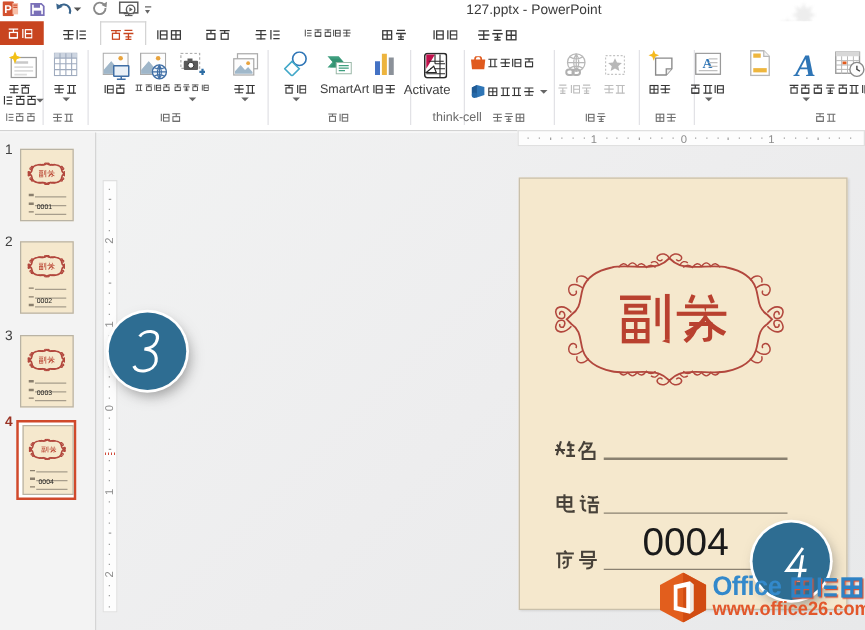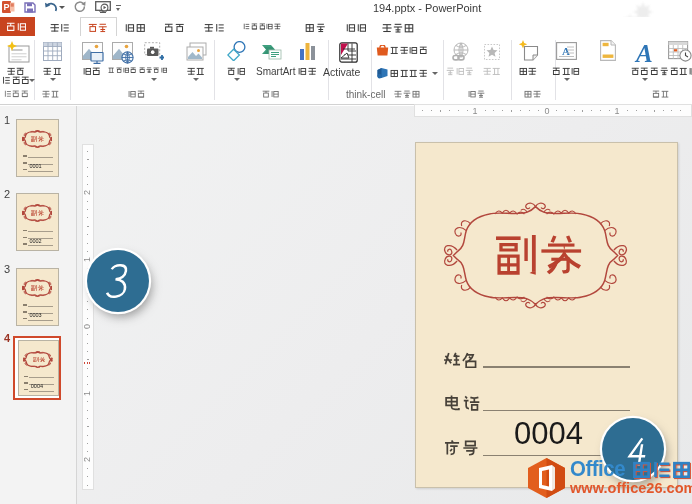--- a/index.html
+++ b/index.html
@@ -35,21 +35,21 @@
 <path d="M12.6 0.4 L12.2 5 L8.2 3 Z" fill="#8a8a8a"></path>
 </svg>
 <svg class="abs" style="left:95px;top:1px" width="16" height="12" viewBox="0 0 16 12">
 <rect x="0.7" y="0.7" width="14.6" height="8.6" fill="none" stroke="#5a5a5a" stroke-width="1.3"></rect>
 <path d="M4 9.8 L12 9.8 M8 9.8 L8 11.2 M5 11.5 L11 11.5" stroke="#5a5a5a" stroke-width="1.2" fill="none"></path>
 <circle cx="9.5" cy="6.5" r="3.4" fill="#fff" stroke="#5a5a5a" stroke-width="1.1"></circle>
 <path d="M8.5 4.8 L11.2 6.5 L8.5 8.2 Z" fill="#5a5a5a"></path>
 </svg>
 <div class="abs" style="left:116px;top:5px;width:5px;height:1.2px;background:#666;"></div>
 <div class="arrow" style="left:116px;top:8px;border-left-width:2.5px;border-right-width:2.5px;border-top-width:3px;border-top-color:#666;"></div>
-<div class="lbl" style="left:373px;top:3px;font-size:11px;color:#3b3b3b;">194.pptx - PowerPoint</div>
+<div class="lbl" style="left:373px;top:3px;font-size:11px;color:#3b3b3b;">127.pptx - PowerPoint</div>
 <svg class="abs" style="left:618px;top:0px;filter:blur(1.1px)" width="38" height="30" viewBox="0 0 38 30" opacity="0.75">
 <g fill="#e7e7e7">
 <path d="M25 2 l2 5 5 -2 -2 5 5 2 -5 2 2 5 -5 -2 -2 5 -2 -5 -5 2 2 -5 -5 -2 5 -2 -2 -5 5 2 Z"></path>
 <path d="M12 14 l1.6 4 4 -1.6 -1.6 4 4 1.6 -4 1.6 1.6 4 -4 -1.6 -1.6 4 -1.6 -4 -4 1.6 1.6 -4 -4 -1.6 4 -1.6 -1.6 -4 4 1.6 Z"></path>
 </g>
   </svg>
 <div class="abs" style="left:0;top:17px;width:692px;height:19px;background:#fff;"></div>
 <div class="abs" style="left:0;top:17px;width:35px;height:19px;background:#c8441f;"></div>
 <div class="lbl" style="left:6px;top:22px;"><svg width="9.5" height="9.5" viewBox="0 0 12 12" style="vertical-align:top;margin-right:1px" stroke="#ffffff" stroke-width="1.28" fill="none">
       <path d="M1.2 1.6H10.8"></path>

